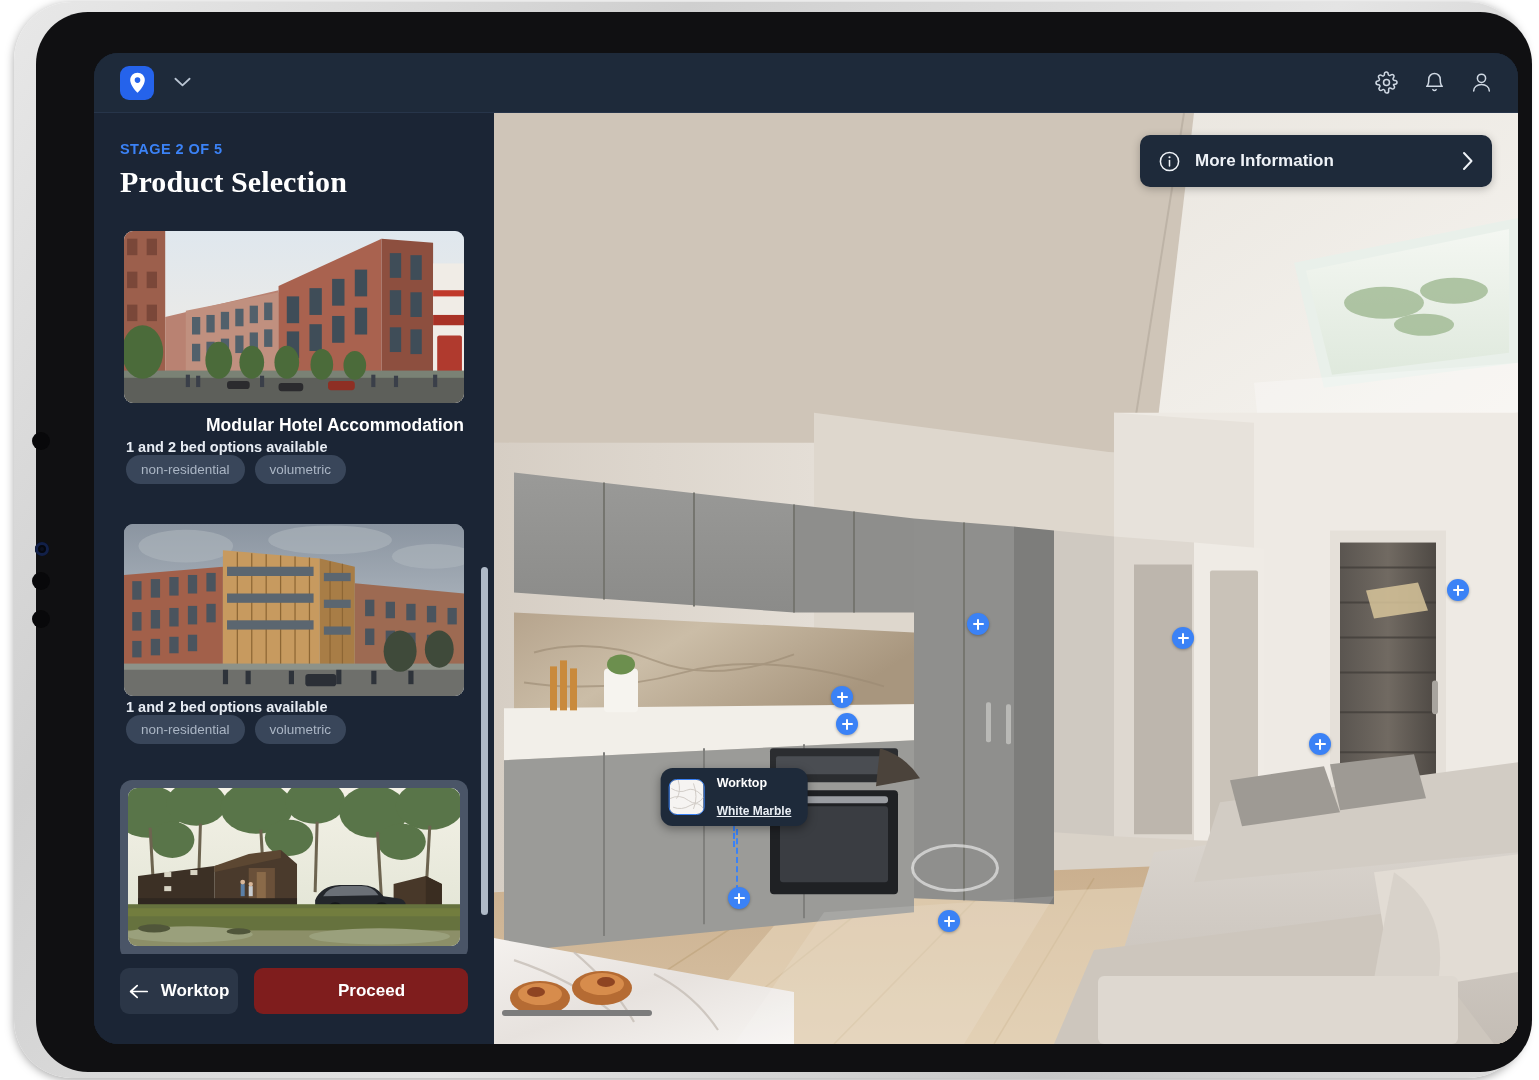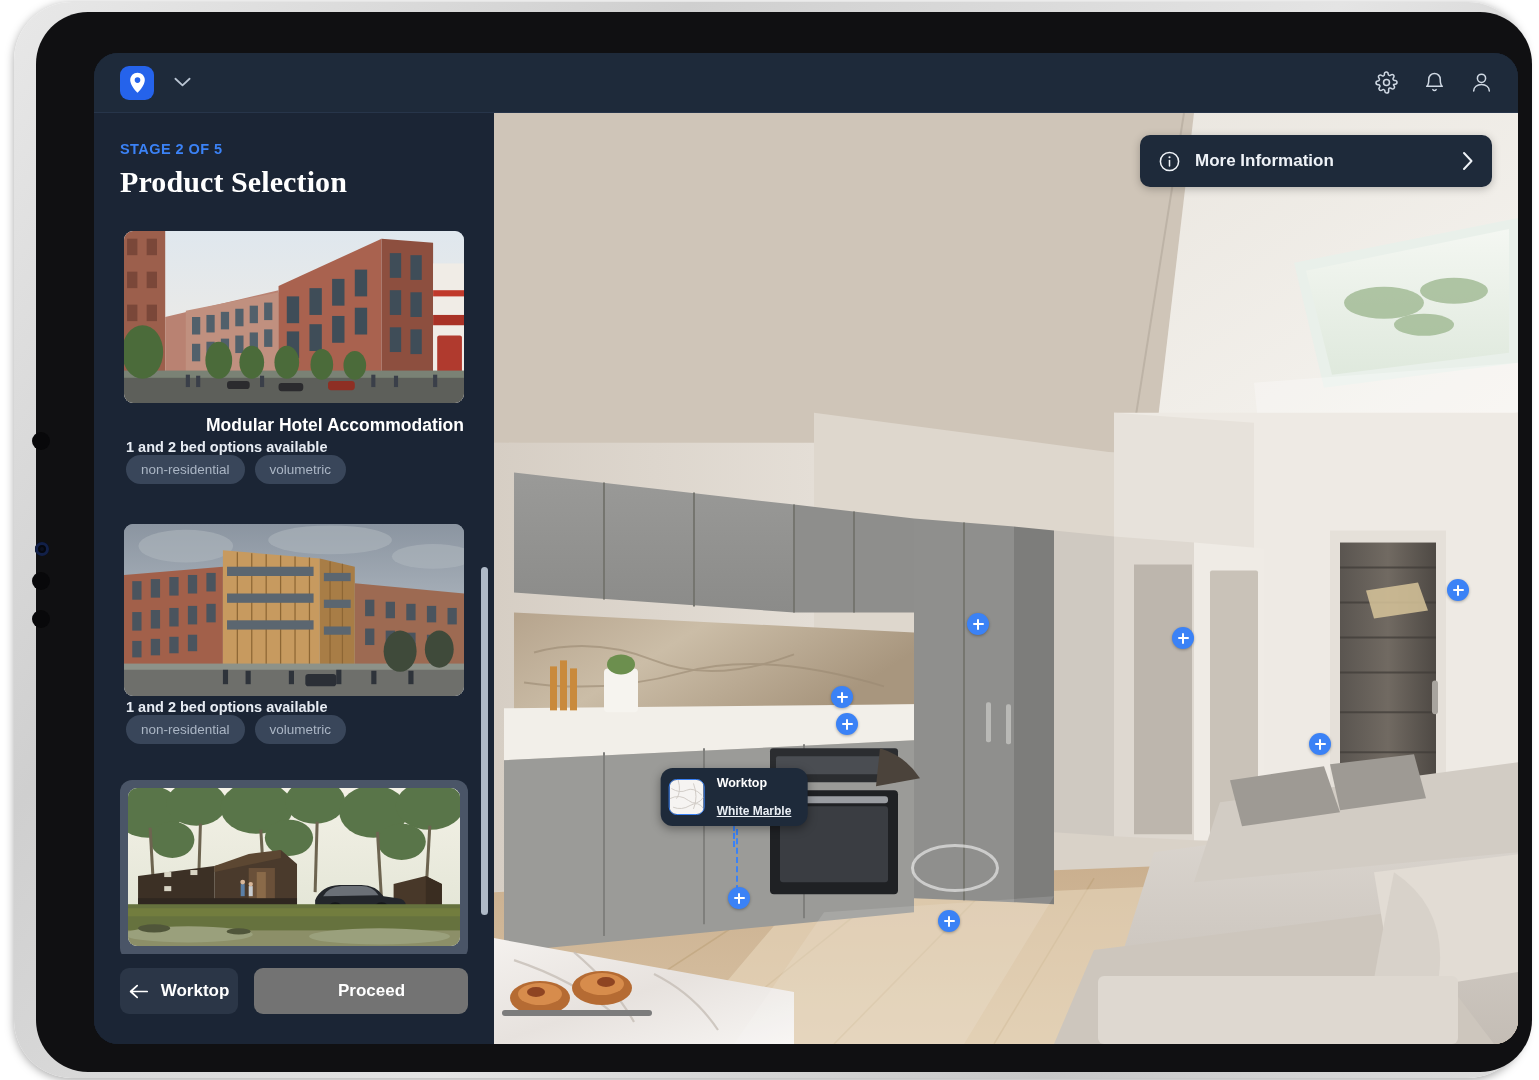--- a/index.html
+++ b/index.html
@@ -159,21 +159,21 @@
     border: none;
     border-radius: 9px;
     font-family: "Liberation Sans", sans-serif;
     font-size: 17px; font-weight: 600;
     cursor: pointer;
     display: flex; align-items: center; justify-content: center;
     gap: 12px;
     height: 46px;
   }
   .btn-return { background: #2b3647; color: #ffffff; width: 118px; }
-  .btn-proceed { background: #737373; color: #ffffff; flex: 1; padding-left: 21px; }
+  .btn-proceed { background: #7f1d1d; color: #ffffff; flex: 1; padding-left: 21px; }
 
   
   .viewport { flex: 1; position: relative; overflow: hidden; background: #cdbfb0; }
 
   .scene { position: absolute; inset: 0; }
 
   .more-info {
     position: absolute;
     right: 26px; top: 22px;
     width: 352px; height: 52px;

